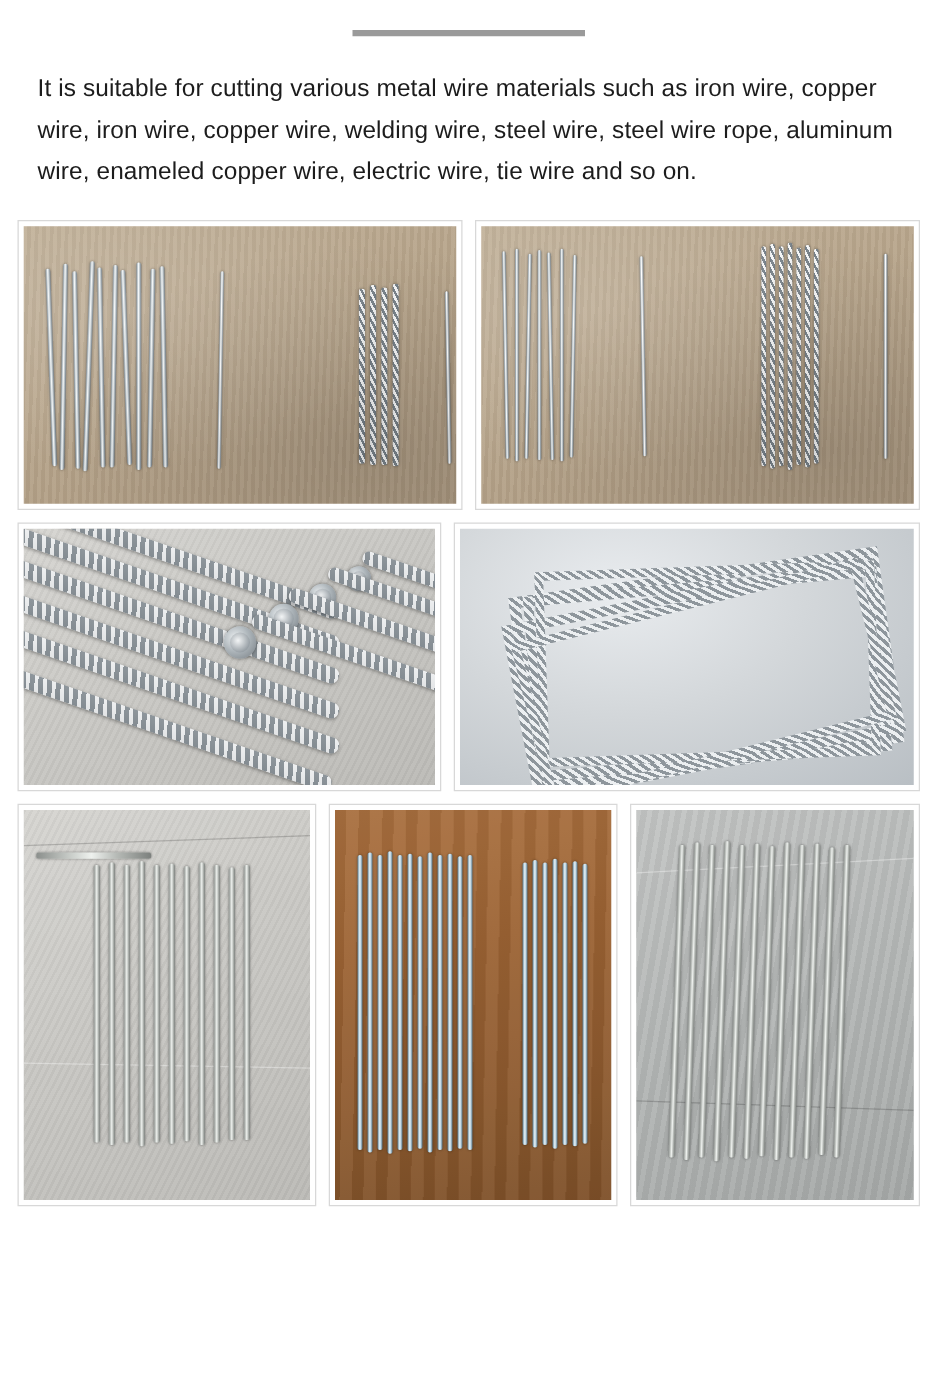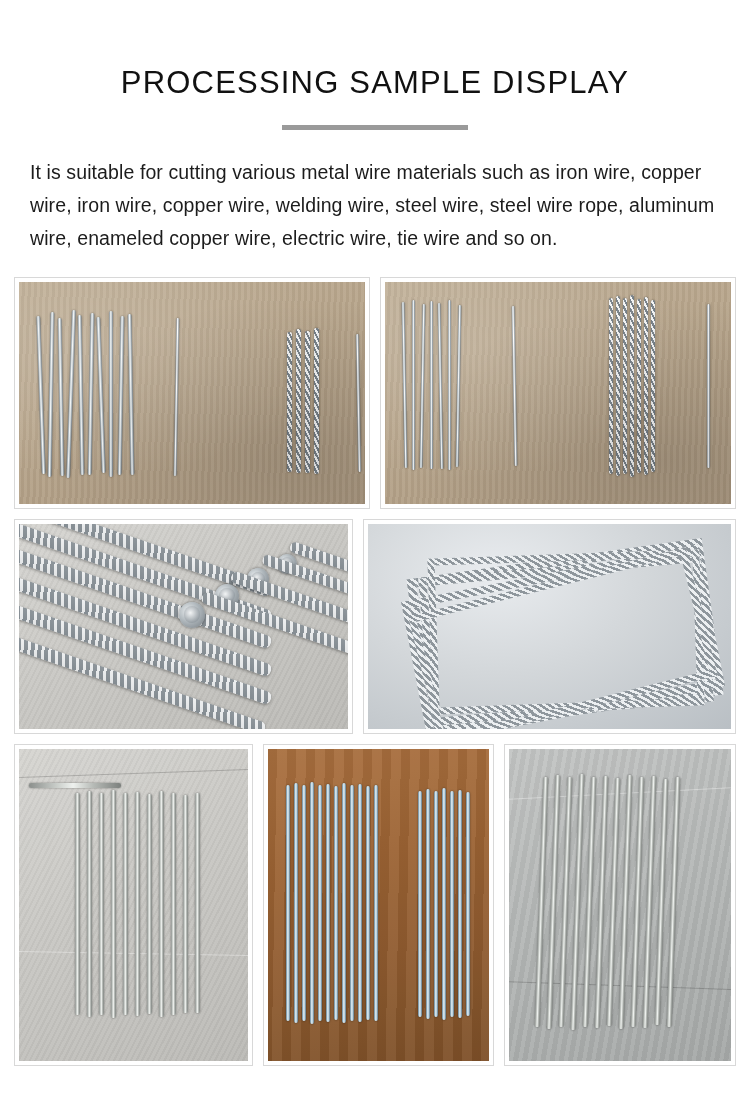--- a/index.html
+++ b/index.html
@@ -181,21 +181,20 @@
   }
   .coil.tex {
     border-image: repeating-linear-gradient(45deg, #eceff1 0 3px, #8e969c 3px 6px) 10;
   }
 </style>
 </head>
 <body>
 
 <div class="page">
 
-  <h1 class="title">PROCESSING SAMPLE DISPLAY</h1>
   <div class="divider"></div>
 
   <p class="intro">It is suitable for cutting various metal wire materials such as iron wire, copper wire, iron wire, copper wire, welding wire, steel wire, steel wire rope, aluminum wire, enameled copper wire, electric wire, tie wire and so on.</p>
 
   <div class="gallery">
 
     <div class="row r1">
       <div class="cell c1">
         <div class="photo cardboard">
 

